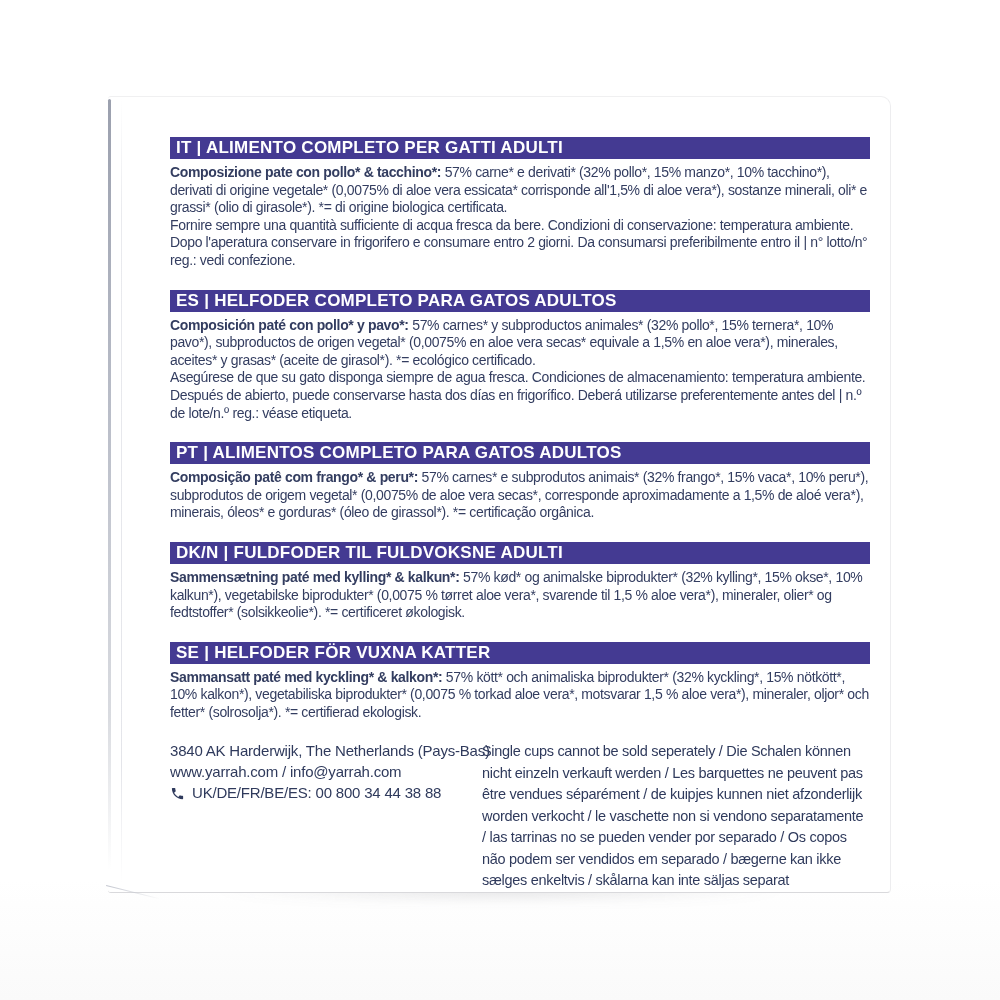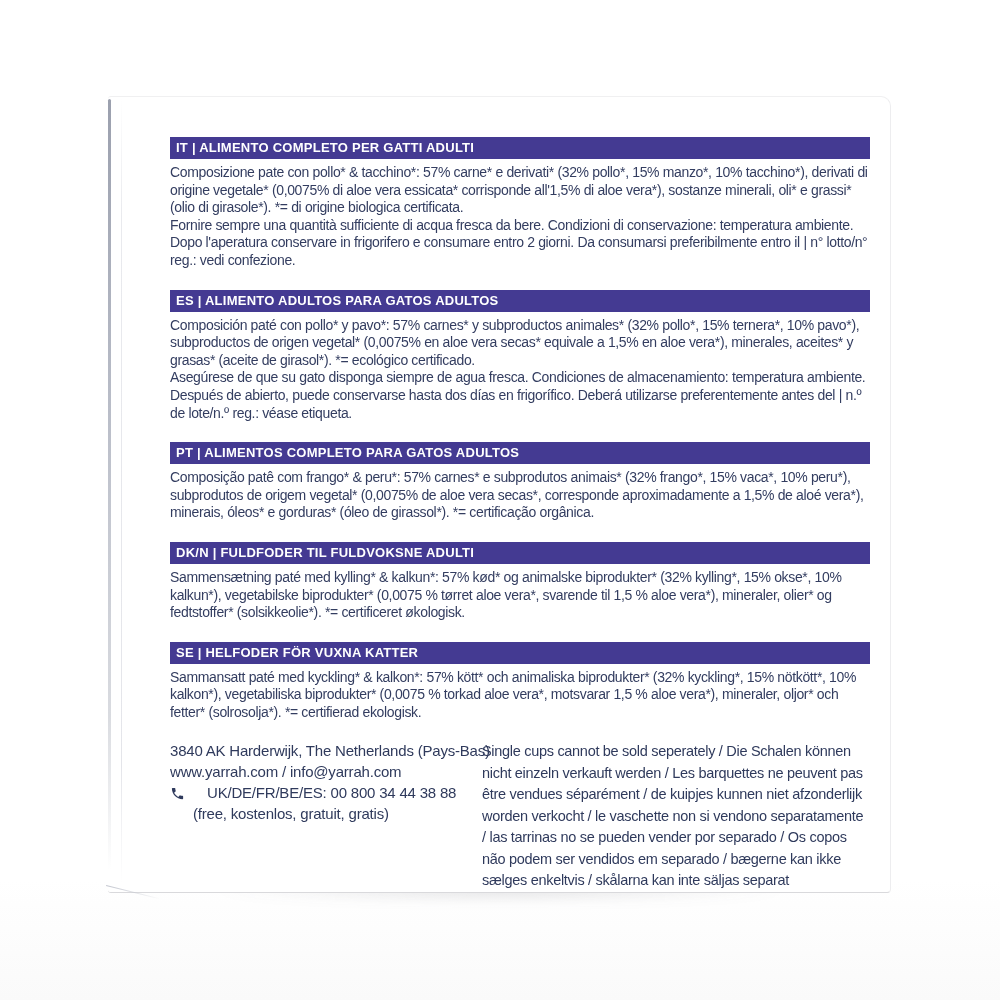--- a/index.html
+++ b/index.html
@@ -42,41 +42,41 @@
     transform:rotate(14deg);transform-origin:left bottom;
   }
   
   .content{
     position:absolute;left:62px;top:40px;width:700px;
     color:#333d60;
   }
   .lang-bar{
     background:#443a92;color:#ffffff;
     height:22px;line-height:22px;
-    font-size:13px;font-weight:bold;letter-spacing:0.25px;
+    font-size:17px;font-weight:bold;letter-spacing:0.25px;
     padding:0 6px;margin-bottom:5px;
     font-stretch:condensed;
     white-space:nowrap;
   }
   .section{margin-bottom:20px;}
   .section p{
     margin:0;
     font-size:14px;line-height:17.6px;letter-spacing:-0.35px;
     font-stretch:condensed;
     color:#333d60;
   }
-  .section .lead{font-weight:normal;}
+  .section .lead{font-weight:bold;}
   
   .footer{
     display:flex;margin-top:14px;color:#2f3a5c;
   }
   .footer-left{width:308px;flex:none;font-size:15px;line-height:20.5px;letter-spacing:-0.2px;}
   .footer-right{flex:1;padding-left:4px;font-size:14.5px;line-height:21.5px;letter-spacing:-0.3px;}
   .addr div{white-space:nowrap;}
-  .phone-row{display:flex;align-items:center;gap:22px;margin-top:1px;white-space:nowrap;}
+  .phone-row{display:flex;align-items:center;gap:7px;margin-top:1px;white-space:nowrap;}
   .phone-row svg{flex:none;}
   .phone-note{padding-left:23px;white-space:nowrap;}
 </style>
 </head>
 <body>
 
 <div class="scene">
   <div class="box-shadow"></div>
 
   <div class="box">
@@ -86,21 +86,21 @@
 
     <div class="content">
 
       <div class="section">
         <div class="lang-bar">IT | ALIMENTO COMPLETO PER GATTI ADULTI</div>
         <p><span class="lead">Composizione pate con pollo* &amp; tacchino*:</span><span> 57% carne* e derivati* (32% pollo*, 15% manzo*, 10% tacchino*), derivati di origine vegetale* (0,0075% di aloe vera essicata* corrisponde all'1,5% di aloe vera*), sostanze minerali, oli* e grassi* (olio di girasole*). *= di origine biologica certificata.</span></p>
         <p>Fornire sempre una quantità sufficiente di acqua fresca da bere. Condizioni di conservazione: temperatura ambiente. Dopo l'aperatura conservare in frigorifero e consumare entro 2 giorni. Da consumarsi preferibilmente entro il | n° lotto/n° reg.: vedi confezione.</p>
       </div>
 
       <div class="section">
-        <div class="lang-bar">ES | ALIMENTO ADULTOS PARA GATOS ADULTOS</div>
+        <div class="lang-bar">ES | HELFODER COMPLETO PARA GATOS ADULTOS</div>
         <p><span class="lead">Composición paté con pollo* y pavo*:</span><span> 57% carnes* y subproductos animales* (32% pollo*, 15% ternera*, 10% pavo*), subproductos de origen vegetal* (0,0075% en aloe vera secas* equivale a 1,5% en aloe vera*), minerales, aceites* y grasas* (aceite de girasol*). *= ecológico certificado.</span></p>
         <p>Asegúrese de que su gato disponga siempre de agua fresca. Condiciones de almacenamiento: temperatura ambiente. Después de abierto, puede conservarse hasta dos días en frigorífico. Deberá utilizarse preferentemente antes del | n.º de lote/n.º reg.: véase etiqueta.</p>
       </div>
 
       <div class="section">
         <div class="lang-bar">PT | ALIMENTOS COMPLETO PARA GATOS ADULTOS</div>
         <p><span class="lead">Composição patê com frango* &amp; peru*:</span><span> 57% carnes* e subprodutos animais* (32% frango*, 15% vaca*, 10% peru*), subprodutos de origem vegetal* (0,0075% de aloe vera secas*,  corresponde aproximadamente a 1,5% de aloé vera*), minerais, óleos* e gorduras* (óleo de girassol*). *= certificação orgânica.</span></p>
       </div>
 
       <div class="section">
@@ -118,20 +118,19 @@
           <div class="addr">
             <div>3840 AK Harderwijk, The Netherlands (Pays-Bas)</div>
             <div>www.yarrah.com / info@yarrah.com</div>
           </div>
           <div class="phone-row">
             <svg width="15" height="15" viewBox="0 0 24 24">
                 <path fill="#2f3a5c" d="M6.6 10.8c1.4 2.8 3.8 5.1 6.6 6.6l2.2-2.2c.3-.3.7-.4 1-.2 1.1.4 2.3.6 3.6.6.6 0 1 .4 1 1V20c0 .6-.4 1-1 1C10.8 21 3 13.2 3 4c0-.6.4-1 1-1h3.5c.6 0 1 .4 1 1 0 1.2.2 2.4.6 3.6.1.3 0 .7-.2 1l-2.3 2.2z"></path>
               </svg>
             <span>UK/DE/FR/BE/ES: 00 800 34 44 38 88</span>
           </div>
-          <div class="phone-note">(free, kostenlos, gratuit, gratis)</div>
         </div>
         <div class="footer-right">Single cups cannot be sold seperately / Die Schalen können nicht einzeln verkauft werden / Les barquettes ne peuvent pas être vendues séparément / de kuipjes kunnen niet afzonderlijk worden verkocht / le vaschette non si vendono separatamente / las tarrinas no se pueden vender por separado / Os copos não podem ser vendidos em separado / bægerne kan ikke sælges enkeltvis / skålarna kan inte säljas separat</div>
       </div>
 
     </div>
   </div>
 </div>
 
 </body></html>

